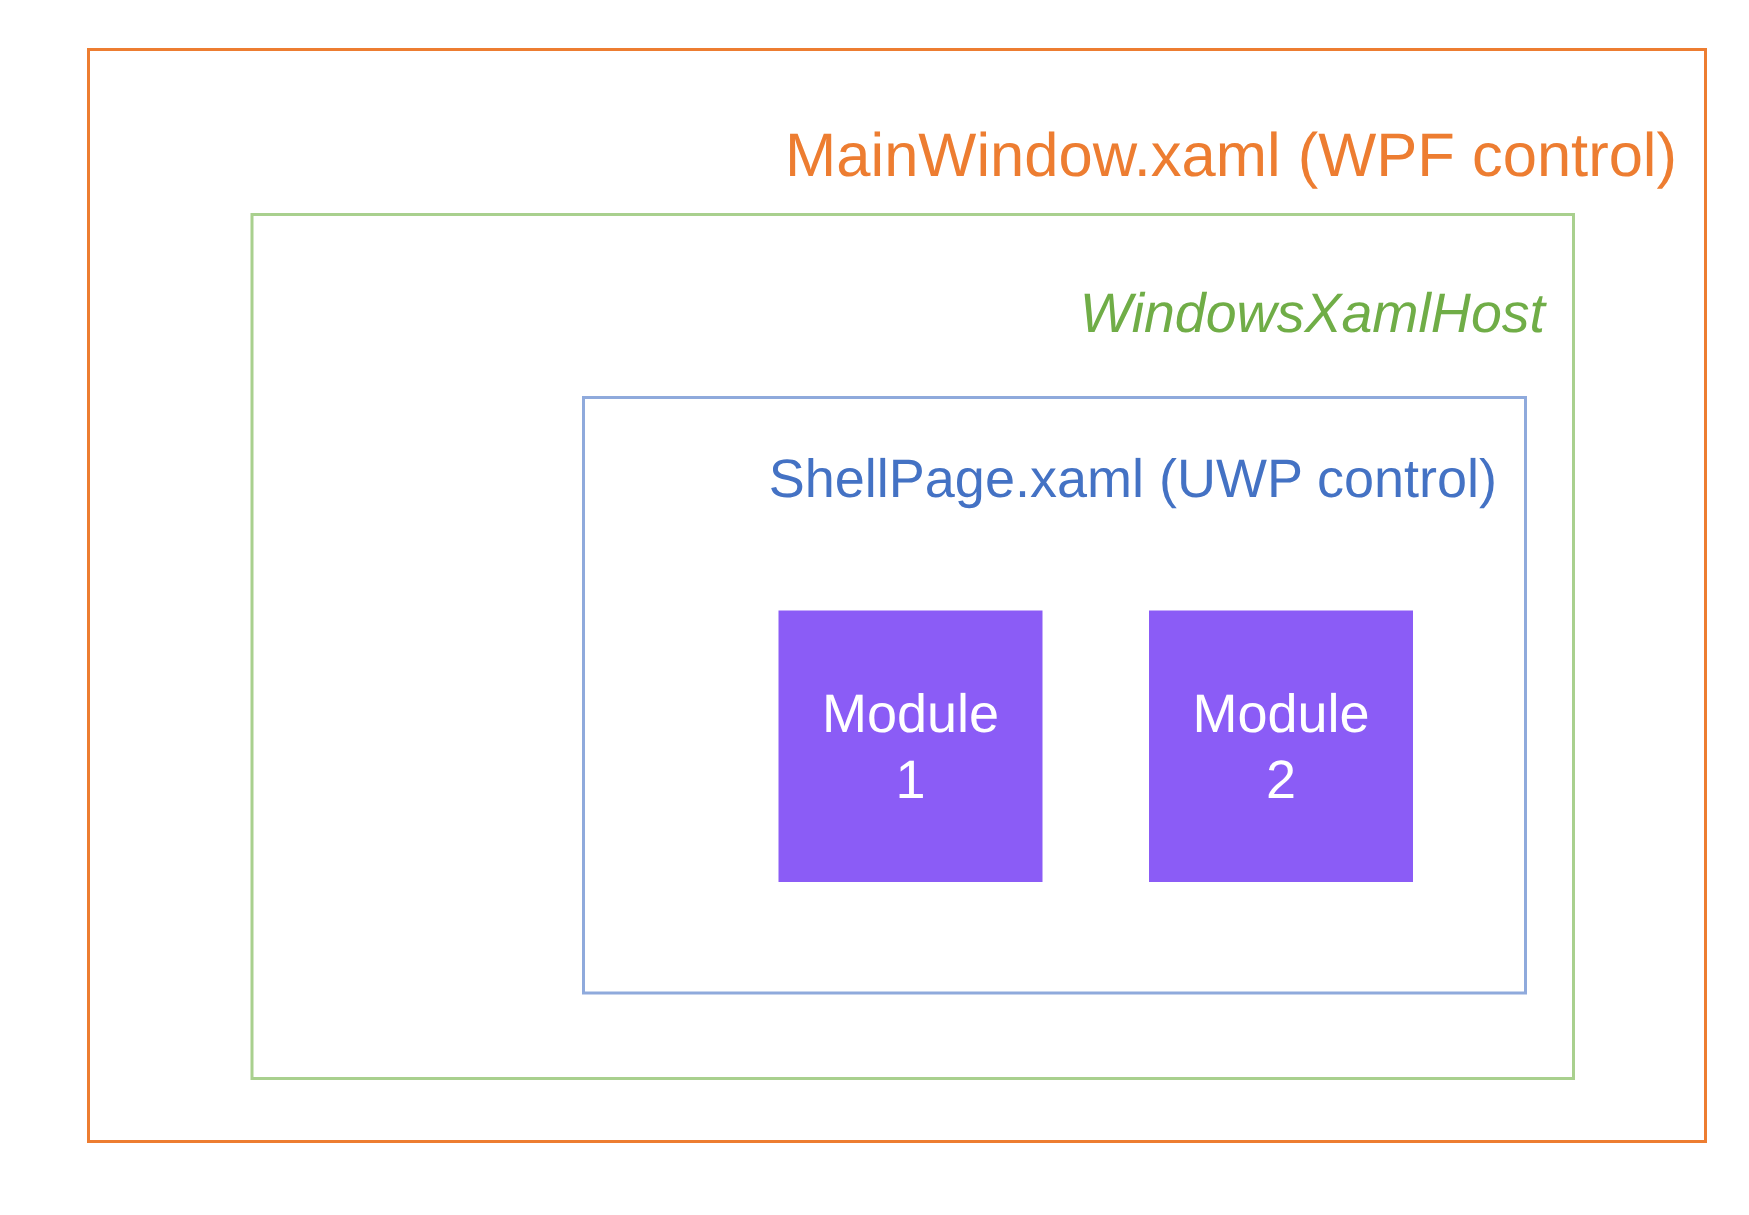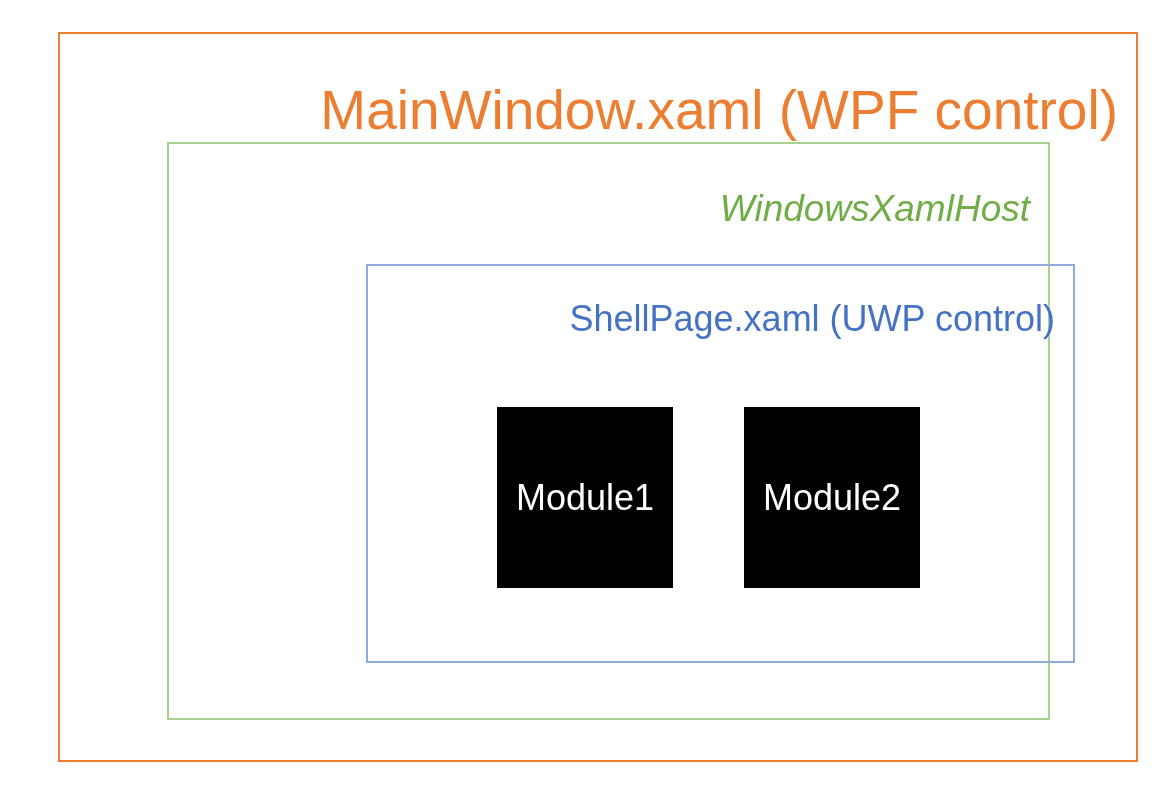--- a/index.html
+++ b/index.html
@@ -45,40 +45,40 @@
     width: 883px;
     height: 578px;
     box-sizing: border-box;
     border: 2px solid #A9D08E;
     background: transparent;
   }
 
   
   .box-shellpage {
     position: absolute;
-    left: 197px;
+    left: 219px;
     top: 120px;       
-    width: 709px;
+    width: 630px;
     height: 399px;
     box-sizing: border-box;
     border: 2px solid #8FAADC;
     background: transparent;
     padding-left: 21px;
   }
 
   
   .box-title {
     position: absolute;
     right: 18px;
     white-space: nowrap;
     line-height: 1.05;
   }
   .title-wpf {
     top: 48px;
-    font-size: 55px;
+    font-size: 41px;
     color: #ED7D31;
   }
   .title-xamlhost {
     top: 46px;
     font-size: 37px;
     color: #70AD47;
     font-style: italic;
   }
   .title-shellpage {
     top: 34px;
@@ -92,24 +92,24 @@
     left: 0;
     top: 141px;      
     width: 100%;
     height: 182px;
   }
   .module-tile {
     position: absolute;
     top: 0;
     width: 176px;
     height: 181px;
-    background: #000000;
+    background: #8b5cf6;
     box-sizing: border-box;
     display: flex;
-    flex-direction: row;
+    flex-direction: column;
     align-items: center;
     justify-content: center;
     color: #ffffff;
     font-size: 36px;
     line-height: 1.22;
     text-align: center;
     user-select: none;
   }
   .module-tile.m1 { left: 129px; }
   .module-tile.m2 { left: 376px; }

